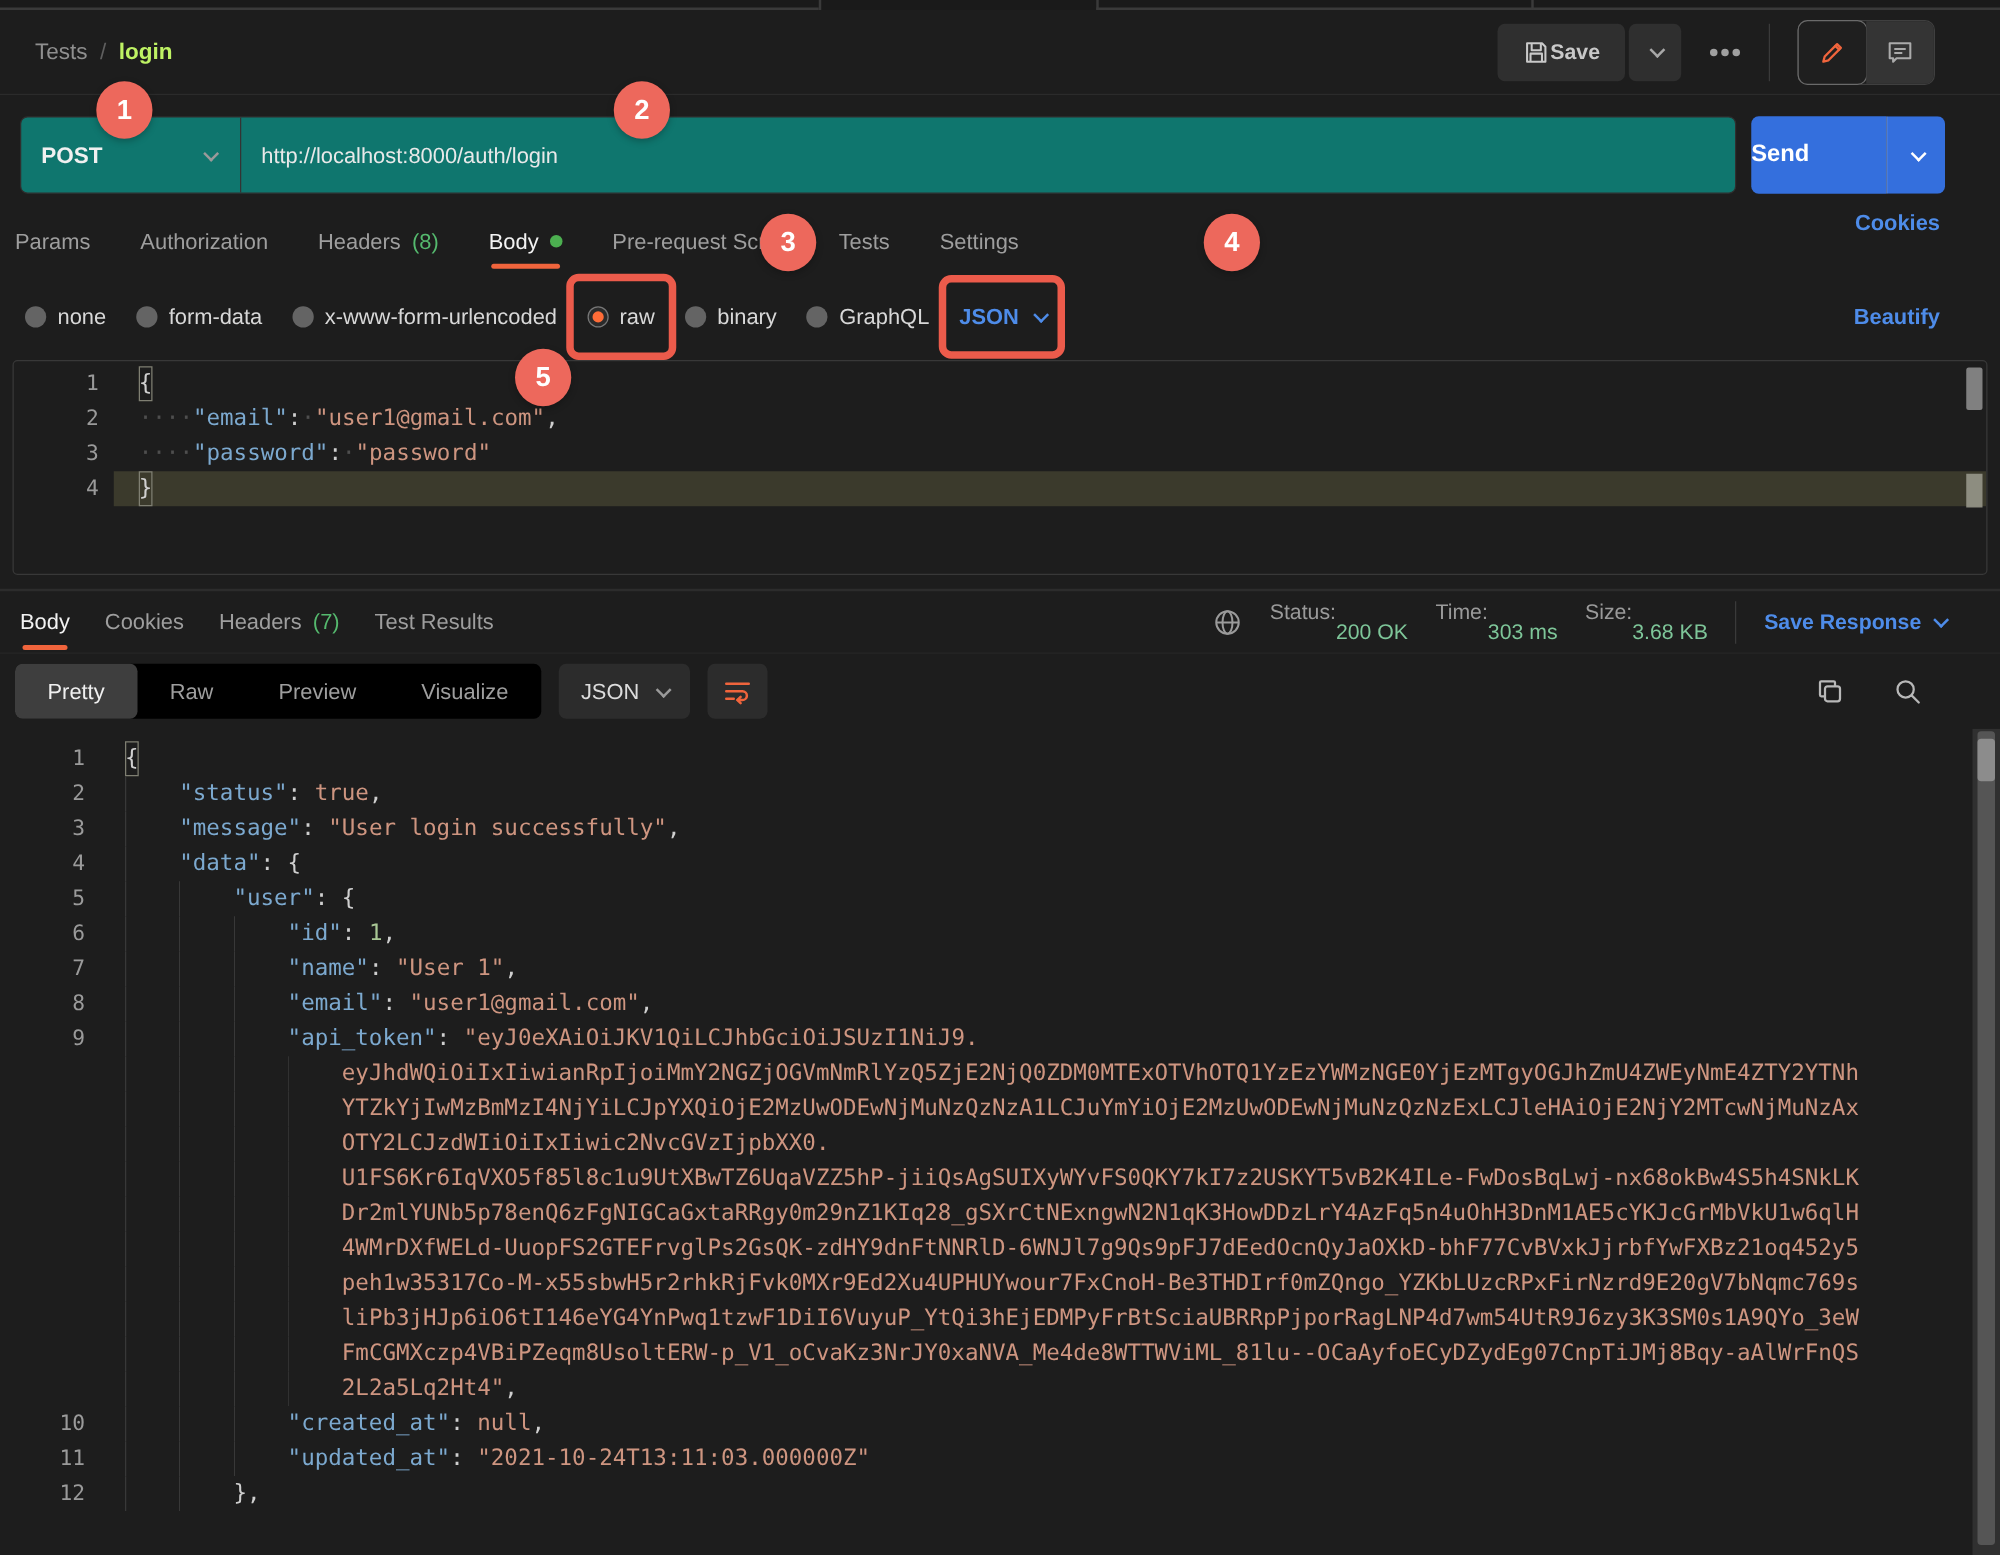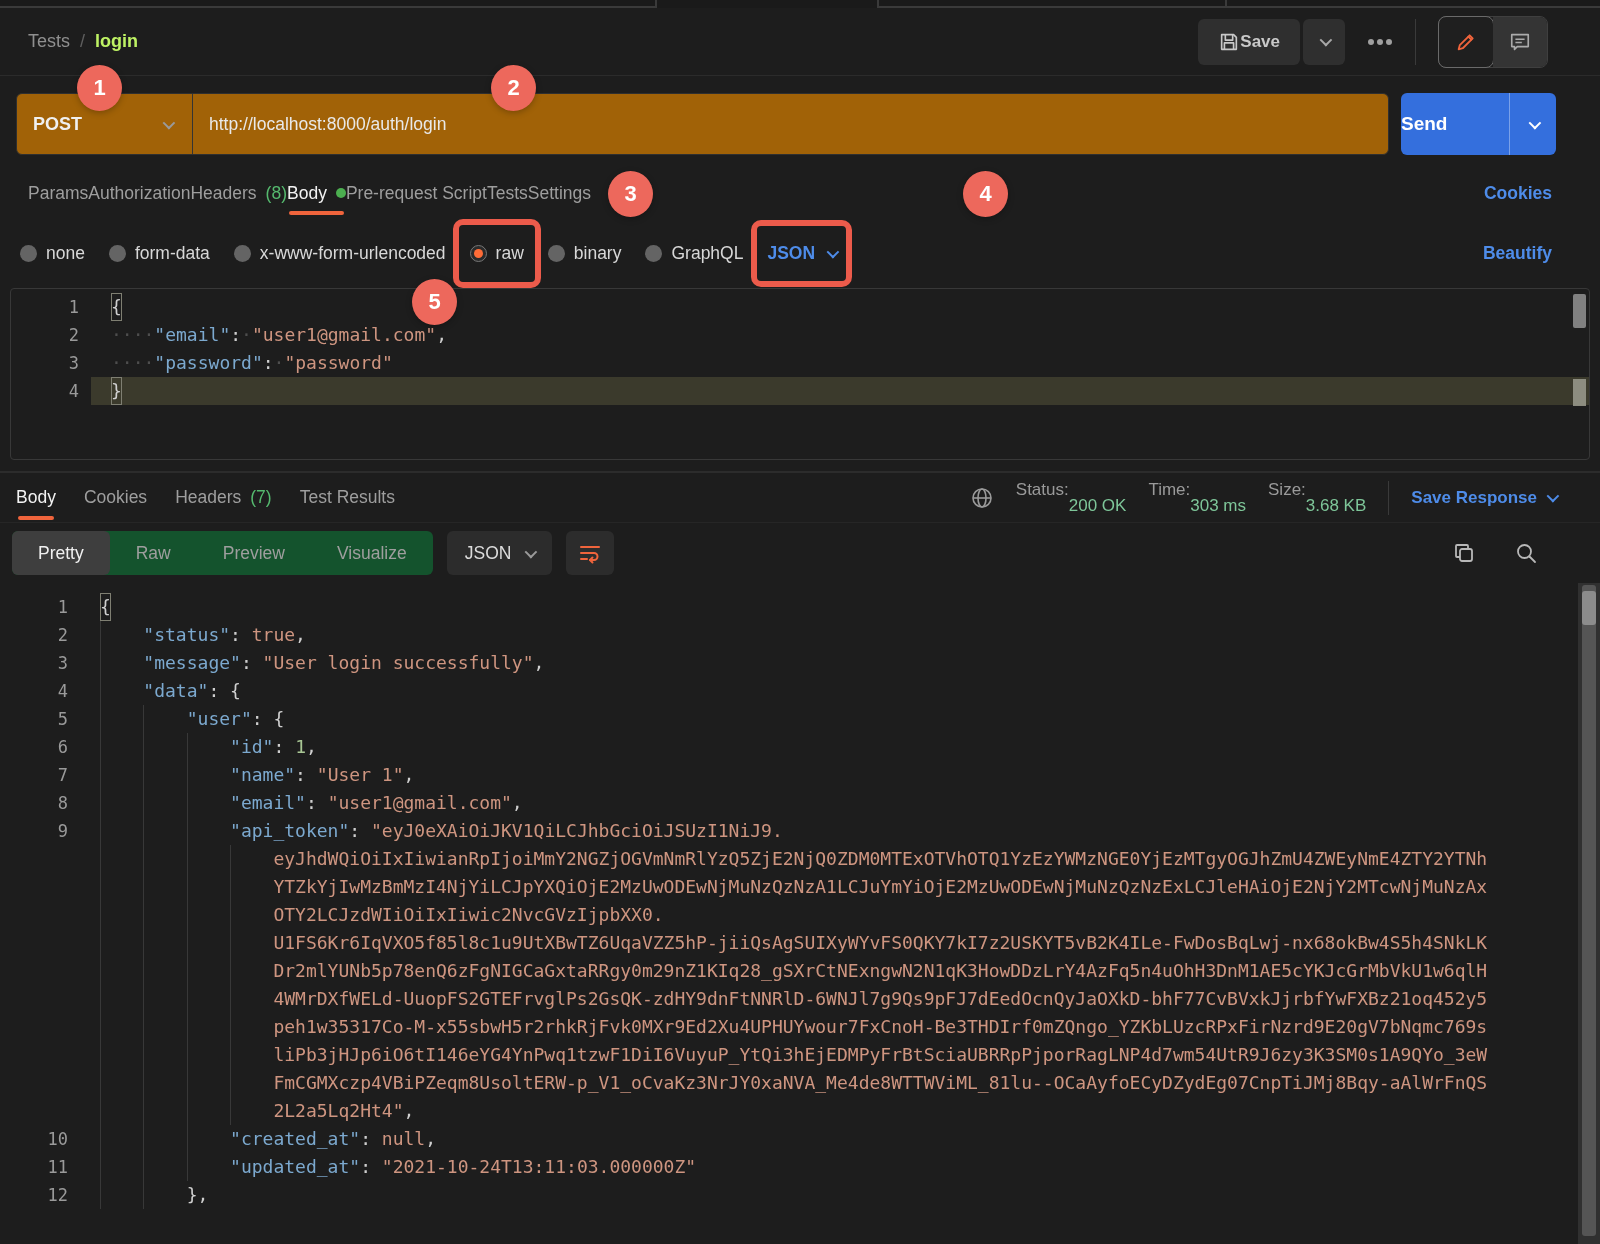--- a/index.html
+++ b/index.html
@@ -22,30 +22,30 @@
   .btn-save { display:flex; align-items:center; gap:0; background:#2F2F2F; border-radius:6px; height:46px; padding:0 20px; color:#C9C9C9; font-size:17px; font-weight:600; }
   .btn-save-chev { width:42px; height:46px; background:#2F2F2F; border-radius:6px; margin-left:3px; display:flex; align-items:center; justify-content:center; color:#A8A8A8; }
   .ellipsis { margin:0 22px; color:#A0A0A0; display:flex; align-items:center; }
   .vdiv { width:1px; height:46px; background:#3A3A3A; margin-right:22px; }
   .icon-pair { display:flex; border:1px solid #3F3F3F; border-radius:8px; height:52px; }
   .ip-left { width:56px; border:1px solid #6A6A6A; border-radius:8px; margin:-1px; background:#1F1F1F; display:flex; align-items:center; justify-content:center; }
   .ip-right { width:54px; background:#343434; border-radius:0 7px 7px 0; display:flex; align-items:center; justify-content:center; color:#ABABAB; }
 
   
   .urlrow { display:flex; align-items:center; padding:17px 44px 13px 16px; gap:12px; height:92px; }
-  .url-box { flex:1; display:flex; align-items:stretch; background:#a16207; border:1px solid #2F2F2F; border-radius:6px; height:62px; }
+  .url-box { flex:1; display:flex; align-items:stretch; background:#0f766e; border:1px solid #2F2F2F; border-radius:6px; height:62px; }
   .method { width:176px; display:flex; align-items:center; justify-content:space-between; padding:0 20px 0 16px; font-weight:700; font-size:18px; color:#F0F0F0; border-right:1px solid #343434; cursor:pointer; }
   .method .chevc { color:#9A9A9A; }
   .url-input { flex:1; display:flex; align-items:center; padding:0 16px; font-size:17.5px; color:#E9E9E9; }
   .send { display:flex; }
   .send-main { width:108px; height:62px; background:#346FDD; border-radius:6px 0 0 6px; color:#fff; font-weight:700; font-size:19px; display:flex; align-items:center; justify-content:flex-start; cursor:pointer; }
   .send-chev { width:47px; height:62px; background:#346FDD; border-radius:0 6px 6px 0; border-left:1px solid rgba(255,255,255,0.35); display:flex; align-items:center; justify-content:center; color:#fff; }
 
   
-  .reqtabs { display:flex; align-items:center; height:50px; padding:0 48px 0 28px; font-size:17.5px; color:#9E9E9E; }
+  .reqtabs { display:flex; align-items:flex-start; height:50px; padding:0 48px 0 12px; gap:40px; font-size:17.5px; color:#9E9E9E; }
   .tab { position:relative; display:flex; gap:9px; align-items:center; height:50px; cursor:pointer; white-space:nowrap; }
   .tab .count { color:#55B96E; }
   .tab.active { color:#F2F2F2; }
   .tab.active::after { content:''; position:absolute; left:2px; right:2px; bottom:3px; height:4px; border-radius:2px; background:#F0643C; }
   .gdot { width:10px; height:10px; border-radius:50%; background:#4CAF50; }
   .link-right { margin-left:auto; color:#4E8CE9; font-weight:600; font-size:17.5px; cursor:pointer; }
 
   
   .radios { display:flex; align-items:center; height:70px; padding:0 48px 0 20px; gap:24px; font-size:17.5px; color:#D8D8D8; }
   .radio { position:relative; display:flex; align-items:center; gap:9px; cursor:pointer; white-space:nowrap; }
@@ -82,21 +82,21 @@
   .meta { margin-left:auto; display:flex; align-items:center; gap:22px; font-size:17px; }
   .mgroup { display:flex; gap:0; white-space:nowrap; }
   .meta .lbl { color:#9A9A9A; }
   .meta .val { color:#7EC699;margin-top:16px; }
   .meta .vdiv2 { width:1px; height:34px; background:#3A3A3A; }
   .saveresp { color:#4E8CE9; font-weight:700; display:flex; gap:10px; align-items:center; cursor:pointer; white-space:nowrap; }
   .globe { color:#9A9A9A; display:flex; align-items:center; }
 
   
   .resp-toolbar { display:flex; align-items:center; height:60px; padding:0 62px 0 12px; gap:14px; }
-  .seg { display:flex; background:#14532d; border-radius:6px; height:44px; align-items:center; font-size:17.5px; color:#9E9E9E; }
+  .seg { display:flex; background:#000000; border-radius:6px; height:44px; align-items:center; font-size:17.5px; color:#9E9E9E; }
   .seg .s { padding:0 26px; height:44px; display:flex; align-items:center; border-radius:6px; cursor:pointer; }
   .seg .s.active { background:#3E3E3E; color:#F0F0F0; }
   .dd { display:flex; align-items:center; gap:14px; background:#2C2C2C; border-radius:6px; height:44px; padding:0 18px; color:#DCDCDC; font-size:17.5px; cursor:pointer; }
   .dd .chevc { color:#9A9A9A; }
   .wrapbtn { width:48px; height:44px; background:#2C2C2C; border-radius:6px; display:flex; align-items:center; justify-content:center; cursor:pointer; color:#F0643C; }
   .resp-actions { margin-left:auto; display:flex; gap:38px; color:#B8B8B8; align-items:center; }
 
   
   .resp-body { position:relative; height:661px; padding-top:10px; font-family:"DejaVu Sans Mono", monospace; font-size:18px; line-height:28px; overflow:hidden; }
   .vscroll { position:absolute; right:0; top:0; bottom:0; width:22px; background:#303030; }

